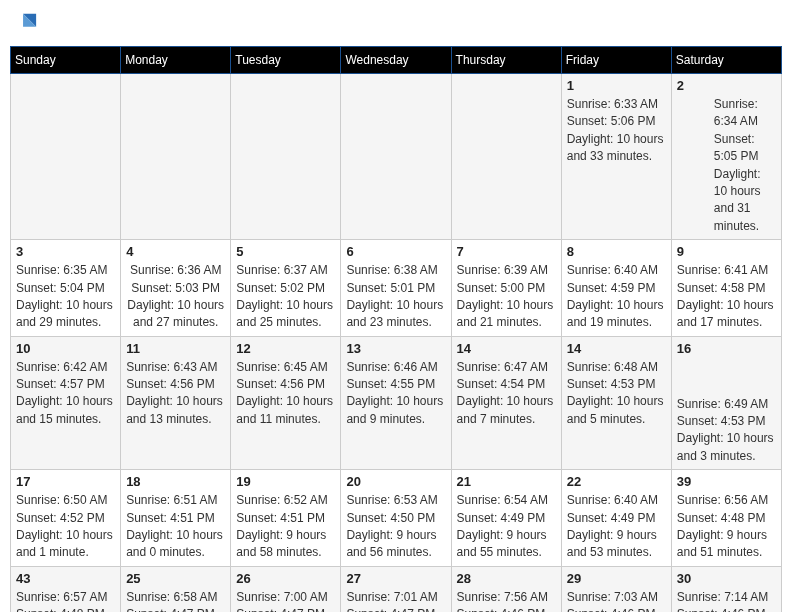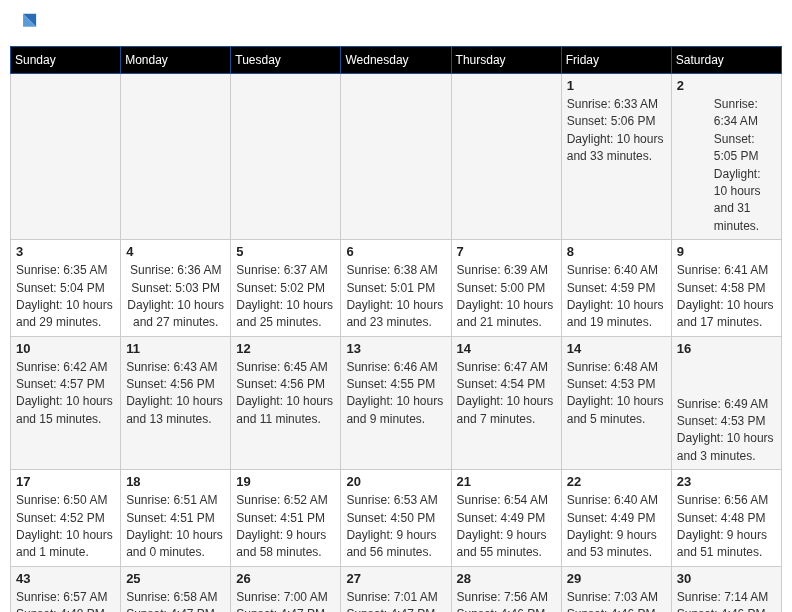--- a/index.html
+++ b/index.html
@@ -255,21 +255,21 @@
 Sunset: 4:49 PM
 Daylight: 9 hours and 55 minutes.</div>
         </td>
         <td>
           <span class="day-num">22</span>
           <div class="day-info" style="white-space: pre-line;">Sunrise: 6:40 AM
 Sunset: 4:49 PM
 Daylight: 9 hours and 53 minutes.</div>
         </td>
         <td>
-          <span class="day-num">23</span>
+          <span class="day-num">39</span>
           <div class="day-info" style="white-space: pre-line;">Sunrise: 6:56 AM
 Sunset: 4:48 PM
 Daylight: 9 hours and 51 minutes.</div>
         </td>
       </tr>
       <tr>
         <td>
           <span class="day-num">43</span>
           <div class="day-info" style="white-space: pre-line;">Sunrise: 6:57 AM
 Sunset: 4:48 PM

